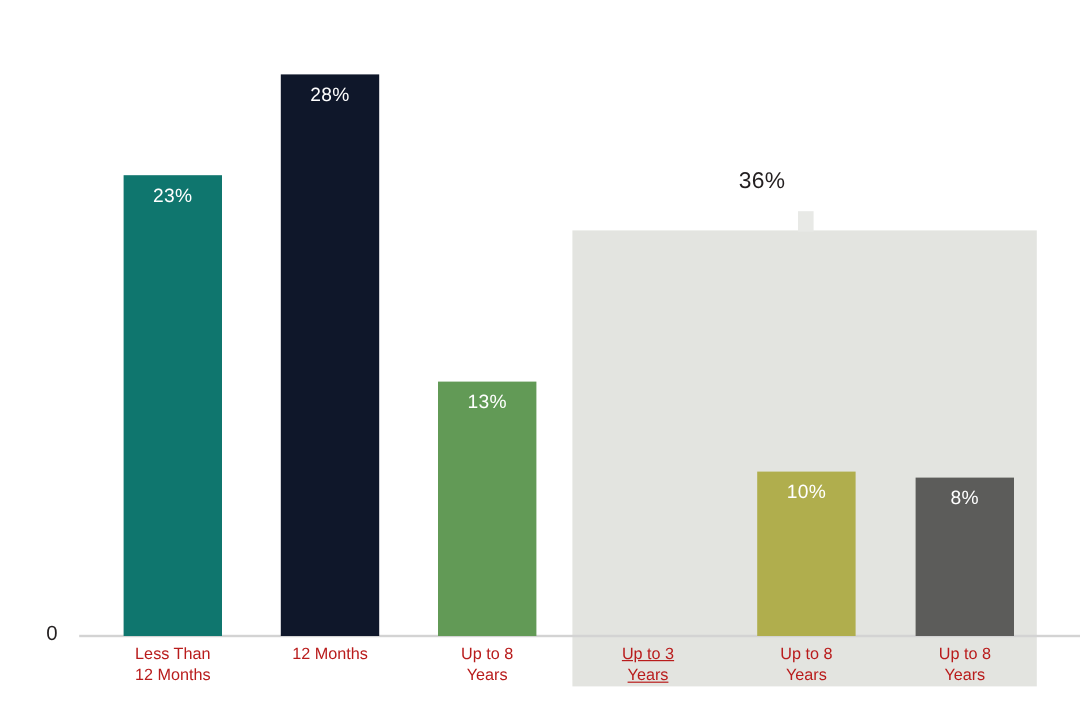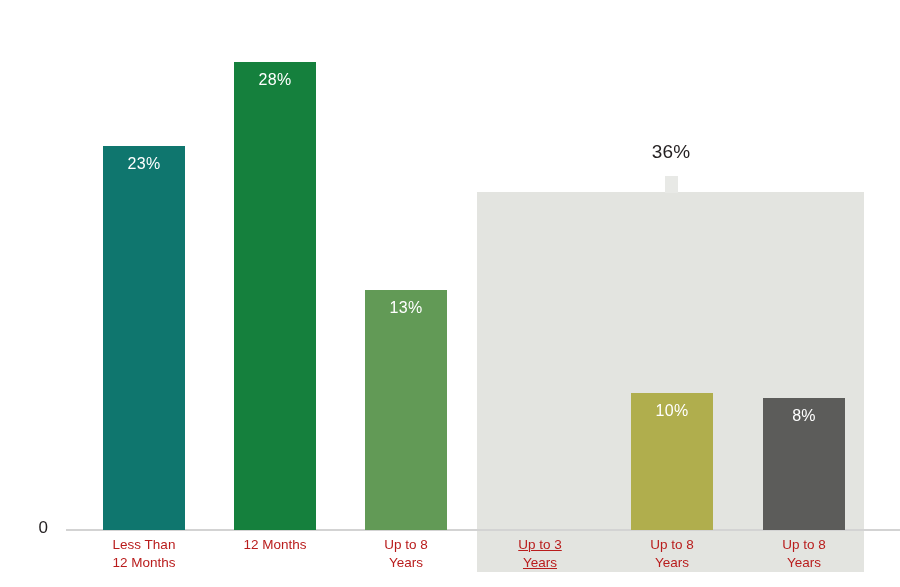--- a/index.html
+++ b/index.html
@@ -33,21 +33,21 @@
   .highlight-notch {
     position: absolute;
     left: 665px;
     top: 176px;
     width: 13px;
     height: 17px;
     background: #e8e9e6;
   }
   .highlight-total-label {
     position: absolute;
-    left: 636px;
+    left: 600px;
     top: 141px;
     width: 70px;
     text-align: center;
     font-size: 19px;
     color: #231f20;
     letter-spacing: 0.2px;
   }
 
   
   .baseline {
@@ -113,27 +113,27 @@
   <div class="zero-label">0</div>
 
   <div class="plot" id="plot">
       <div class="bar" style="left: 103px; width: 82px; height: 384px; background: #0f766e;">
         <div class="bar-value">23%</div>
       </div>
       <div class="cat-label" style="left: 103px; width: 82px;">
         <div>Less Than</div>
         <div>12 Months</div>
       </div>
-      <div class="bar" style="left: 234px; width: 82px; height: 468px; background: #15803d; padding-left: 31px;">
+      <div class="bar" style="left: 234px; width: 82px; height: 468px; background: #0f172a; padding-left: 31px;">
         <div class="bar-value">28%</div>
       </div>
       <div class="cat-label" style="left: 234px; width: 82px;">
         <div>12 Months</div>
       </div>
-      <div class="bar" style="left: 365px; width: 82px; height: 240px; background: rgb(98, 154, 86);">
+      <div class="bar" style="left: 365px; width: 82px; height: 212px; background: rgb(98, 154, 86);">
         <div class="bar-value">13%</div>
       </div>
       <div class="cat-label" style="left: 365px; width: 82px;">
         <div>Up to 8</div>
         <div>Years</div>
       </div>
       <div class="cat-label" style="left: 499px; width: 82px; text-decoration: underline;">
         <div>Up to 3</div>
         <div>Years</div>
       </div>

